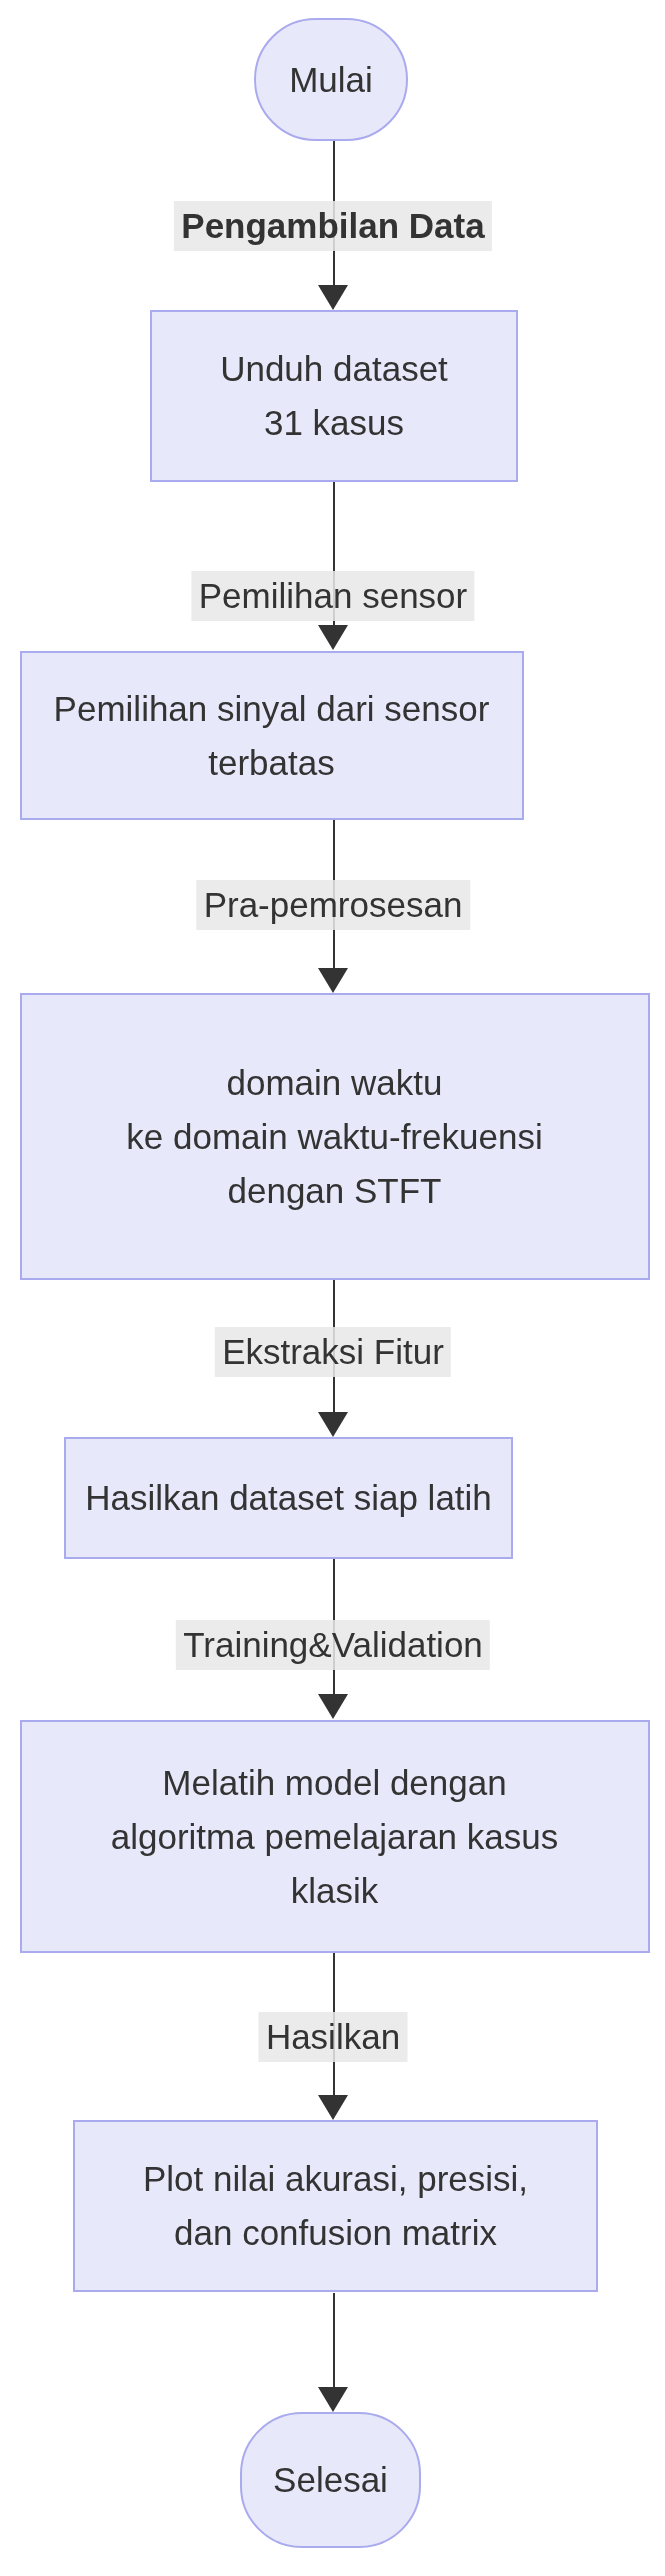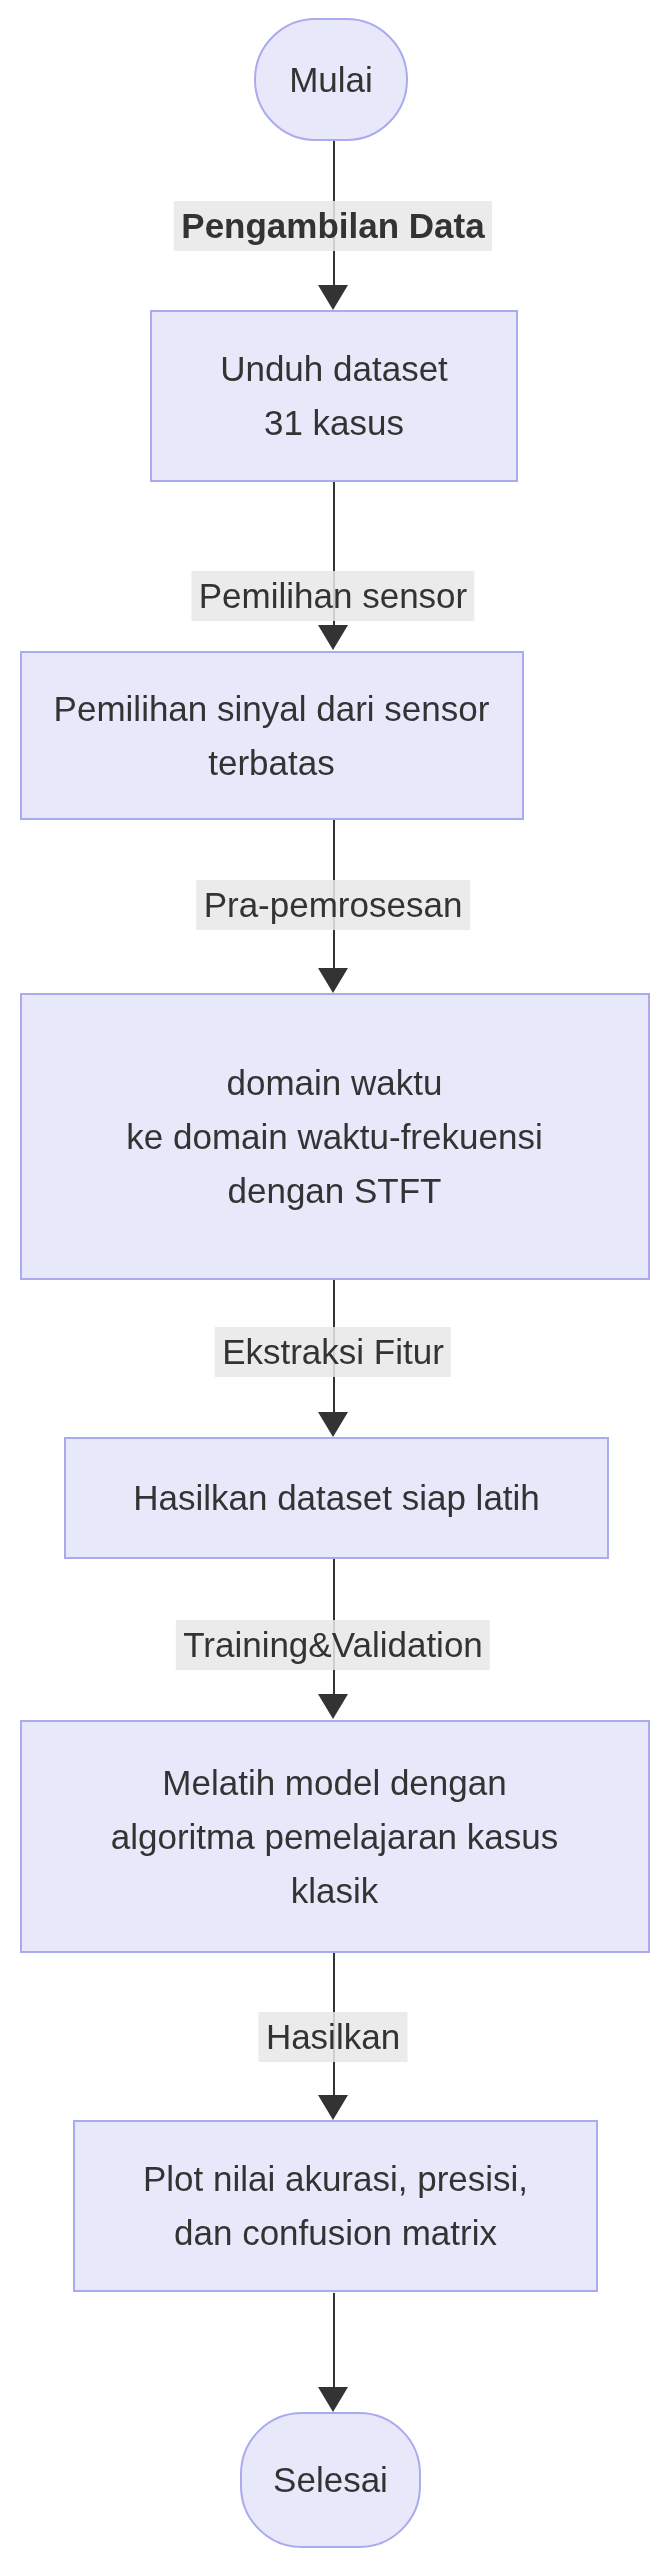--- a/index.html
+++ b/index.html
@@ -40,21 +40,21 @@
     background:var(--edge-label-bg);
     background:color-mix(in srgb, var(--edge-label-bg) 86%, transparent);
     z-index:2;
   }
 
   
   #n0{left:254px;top:18px;  width:154px;height:123px;}
   #n1{left:150px;top:310px; width:368px;height:172px;}
   #n2{left:19.5px; top:651px; width:504px;height:169px;}
   #n3{left:19.5px; top:993px;width:630px;height:287px;}
-  #n4{left:64px; top:1437px;width:545px;height:122px;}
+  #n4{left:64px; top:1437px;width:449px;height:122px;}
   #n5{left:19.5px; top:1720px;width:630px;height:233px;}
   #n6{left:73px;top:2120px;width:525px;height:172px;}
   #n7{left:240px;top:2412px;width:181px;height:136px;}
 
   
   #e1{top:141px; height:150px;}
   #e2{top:482px; height:150px;}
   #e3{top:820px;height:154px;}
   #e4{top:1280px;height:139px;}
   #e5{top:1559px;height:142px;}

